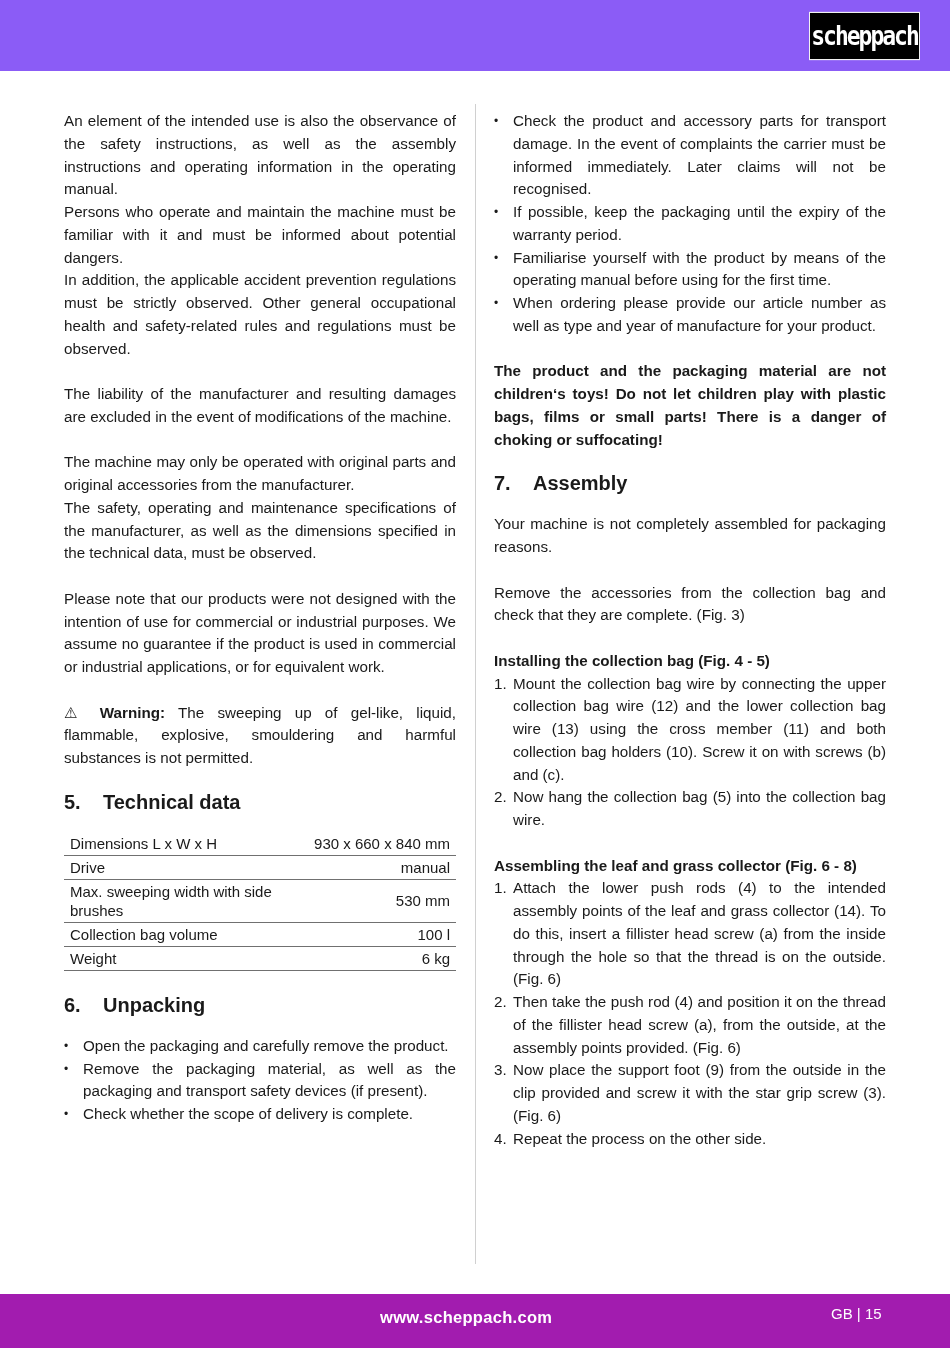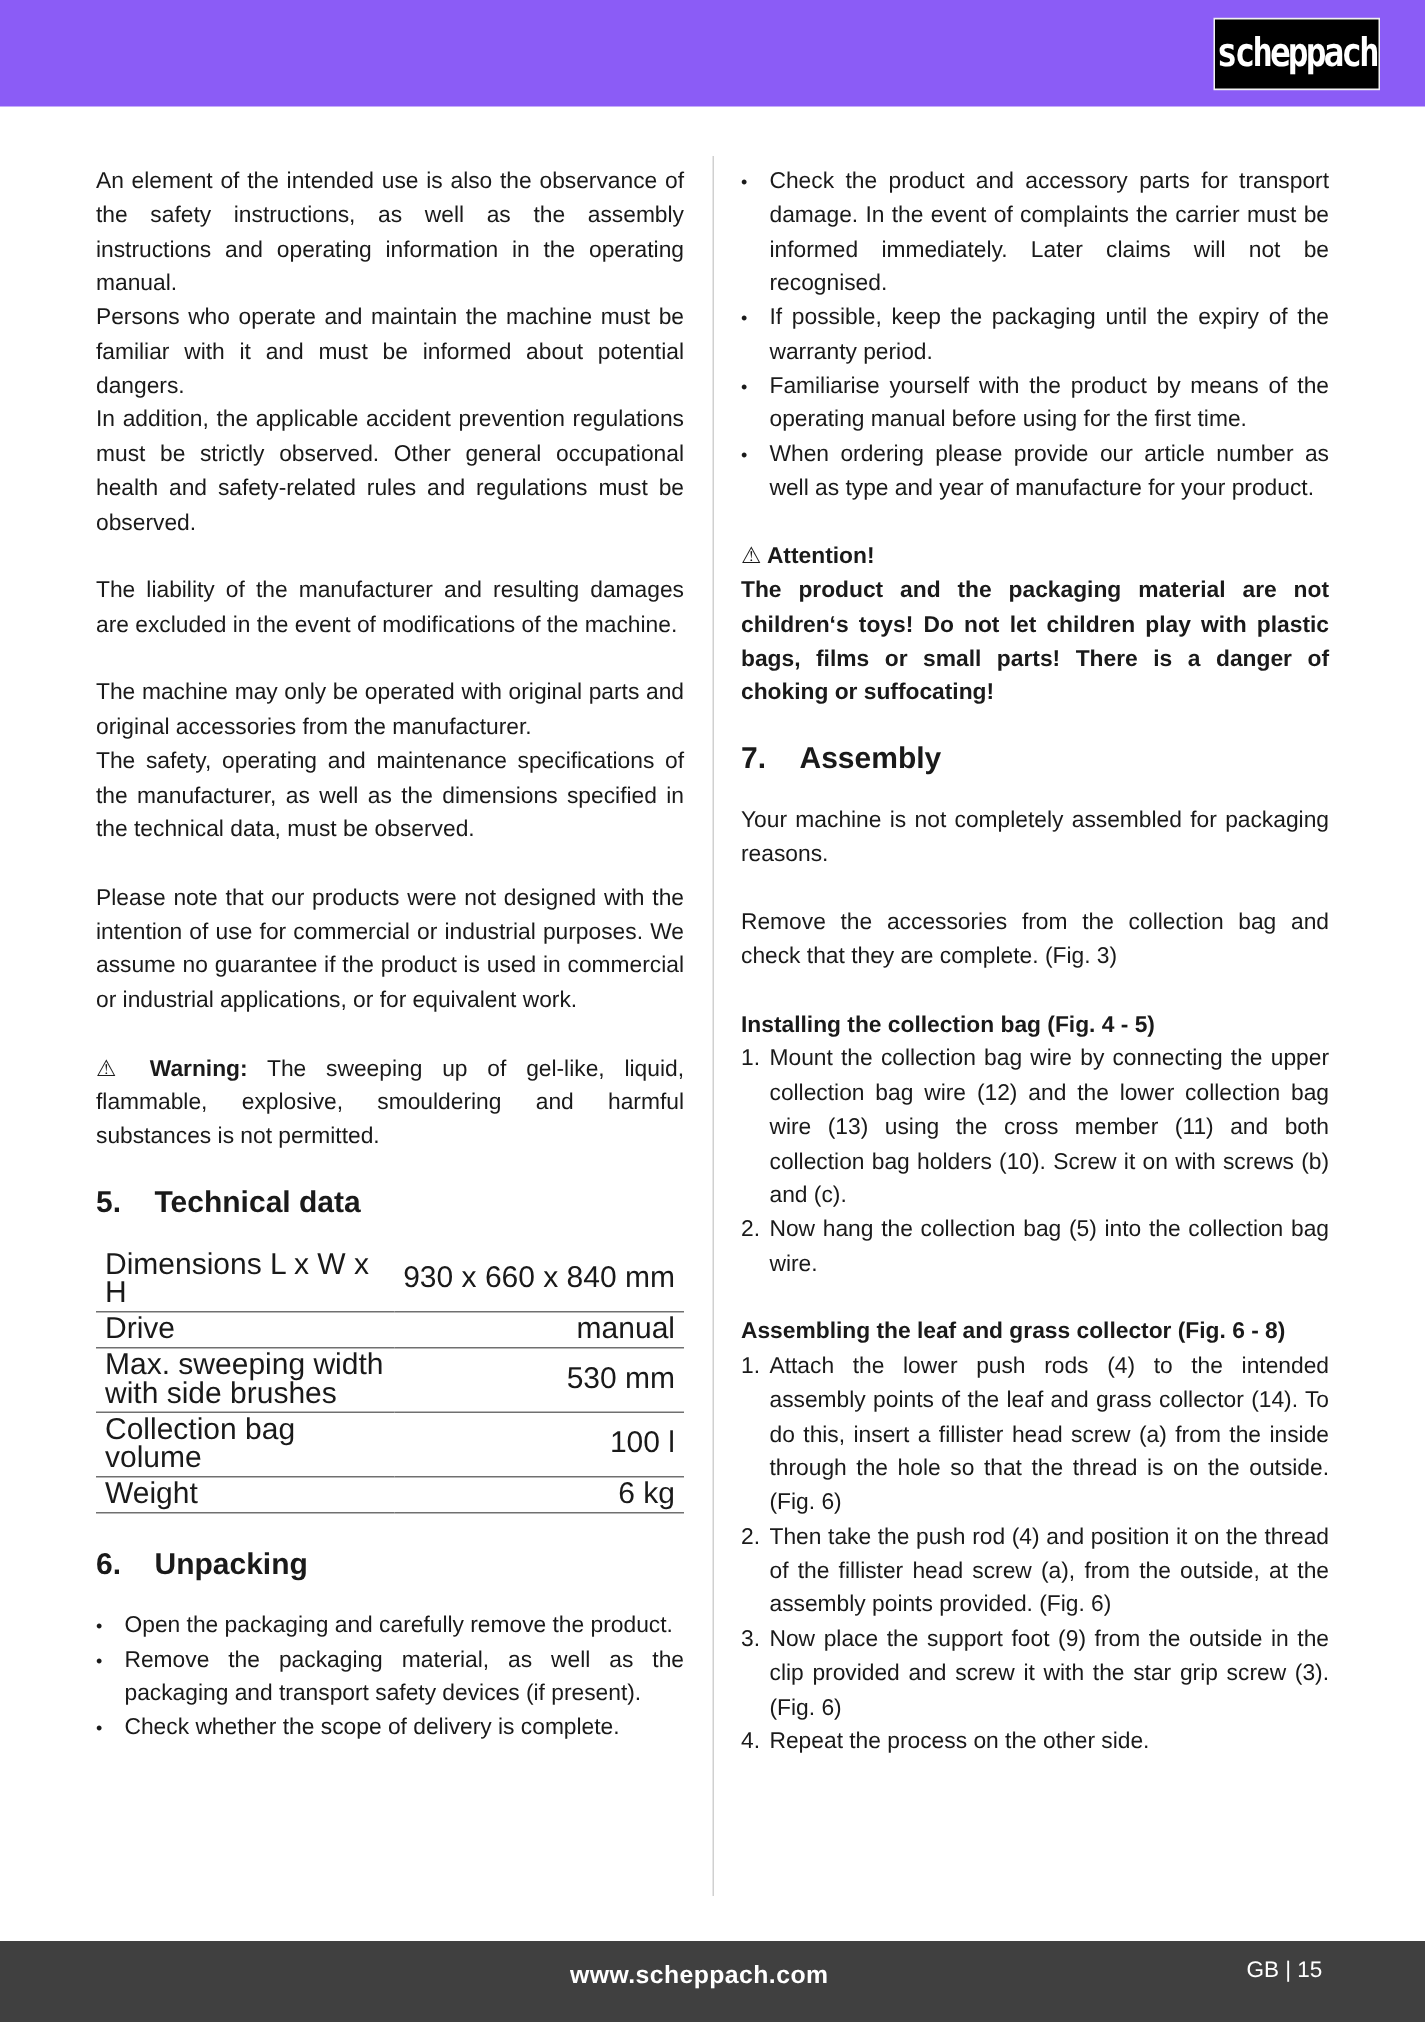--- a/index.html
+++ b/index.html
@@ -24,24 +24,24 @@
   .gap { height: 22.75px; }
   .heading { font-size: 20px; font-weight: bold; line-height: 24px; margin: 10px 0 18px 0; display: flex; }
   .heading .num { width: 39px; }
   .bold { font-weight: bold; }
   ul.bullets { list-style: none; margin: 0; padding: 0; }
   ul.bullets li { position: relative; padding-left: 19px; }
   ul.bullets li::before { content: "•"; position: absolute; left: 0; top: 0; font-size: 12px; }
   ol.steps { list-style: none; margin: 0; padding: 0; }
   ol.steps li { position: relative; padding-left: 19px; }
   ol.steps li .n { position: absolute; left: 0; top: 0; }
-  table.tech { width: 392px; border-collapse: collapse; margin-top: 18px; font-size: 20px; line-height: 19px; }
+  table.tech { width: 392px; border-collapse: collapse; margin-top: 18px; font-size: 15px; line-height: 19px; }
   table.tech td { border-bottom: 1.5px solid #707070; padding: 2px 6px 2px 6px; vertical-align: middle; text-align: left; }
   table.tech td.v { text-align: right; white-space: nowrap; padding-right: 6px; }
-  .footer { position: absolute; left: 0; top: 1294px; width: 950px; height: 54px; background: #404040; color: #fff; }
+  .footer { position: absolute; left: 0; top: 1294px; width: 950px; height: 54px; background: #a21caf; color: #fff; }
   .footer .url { position: absolute; left: 380px; top: 14px; font-size: 16.5px; font-weight: bold; letter-spacing: 0.3px; }
   .footer .page { position: absolute; left: 831px; top: 11px; font-size: 15px; }
   .warn-icon { font-weight: normal; }
 </style>
 </head>
 <body>
 
 <div class="topbar">
   <div class="logo">scheppach</div>
 </div>
@@ -104,21 +104,20 @@
 </div>
 
 <div class="col col-right">
   <ul class="bullets">
     <li>Check the product and accessory parts for transport damage. In the event of complaints the carrier must be informed immediately. Later claims will not be recognised.</li>
     <li>If possible, keep the packaging until the expiry of the warranty period.</li>
     <li>Familiarise yourself with the product by means of the operating manual before using for the first time.</li>
     <li>When ordering please provide our article number as well as type and year of manufacture for your product.</li>
   </ul>
   <div class="gap"></div>
-  <p class="bold"><span class="warn-icon">⚠</span> <span>Attention!</span></p>
   <p class="bold">The product and the packaging material are not children‘s toys! Do not let children play with plastic bags, films or small parts! There is a danger of choking or suffocating!</p>
 
   <div class="heading" style="margin-top:20px;">
     <span class="num">7.</span>
     <span>Assembly</span>
   </div>
   <p>Your machine is not completely assembled for packaging reasons.</p>
   <div class="gap"></div>
   <p>Remove the accessories from the collection bag and check that they are complete. (Fig. 3)</p>
   <div class="gap"></div>

